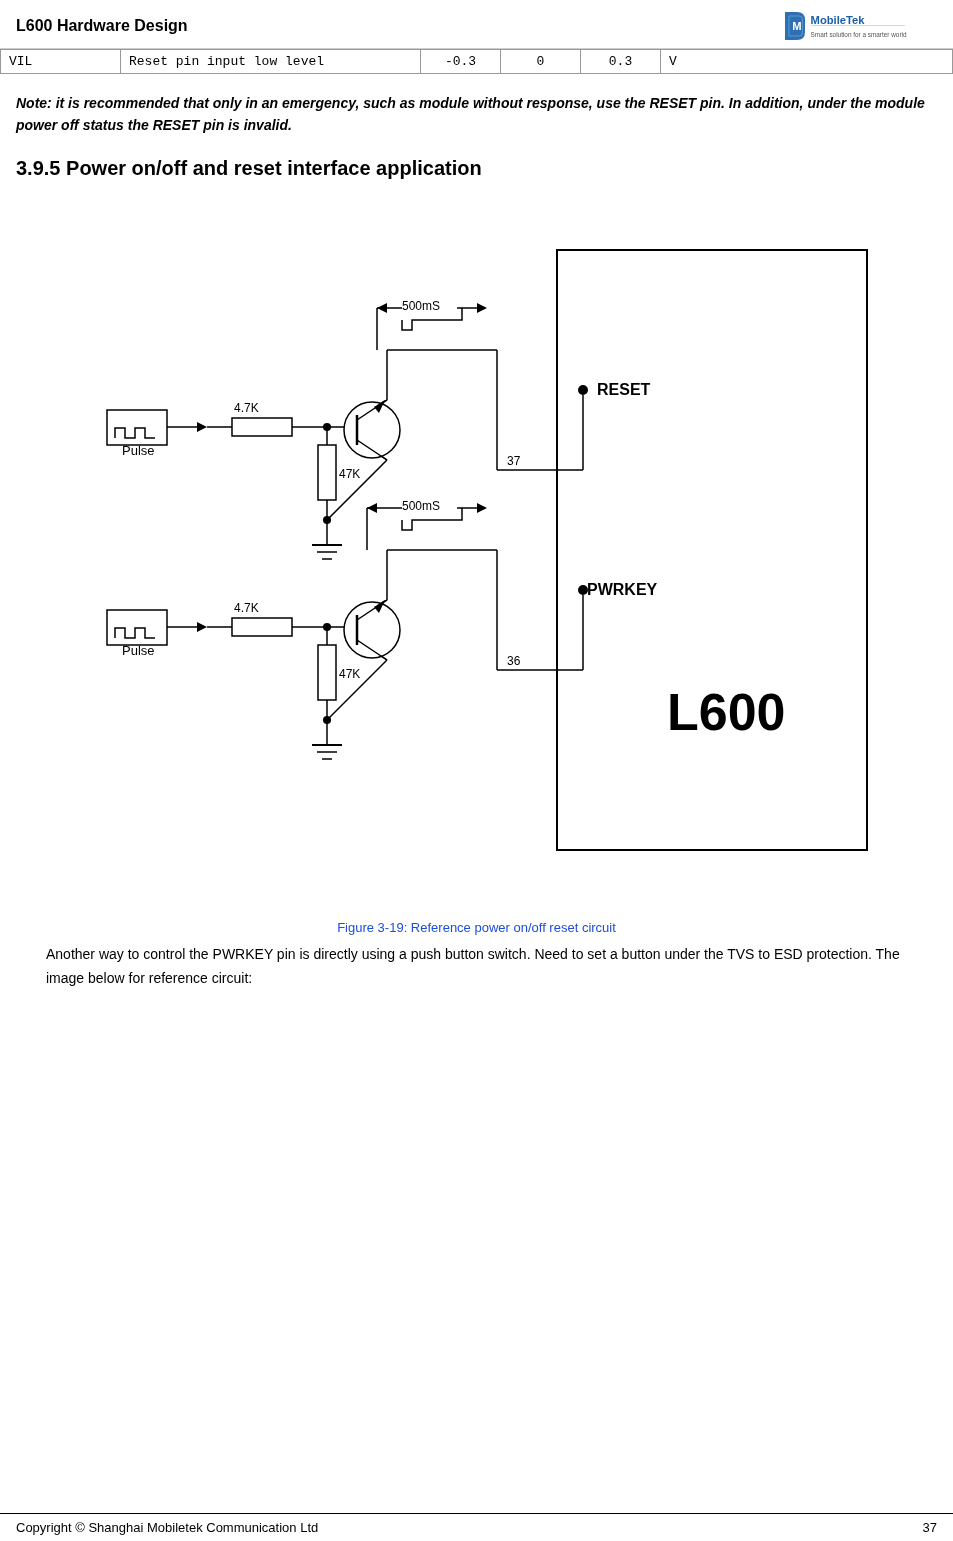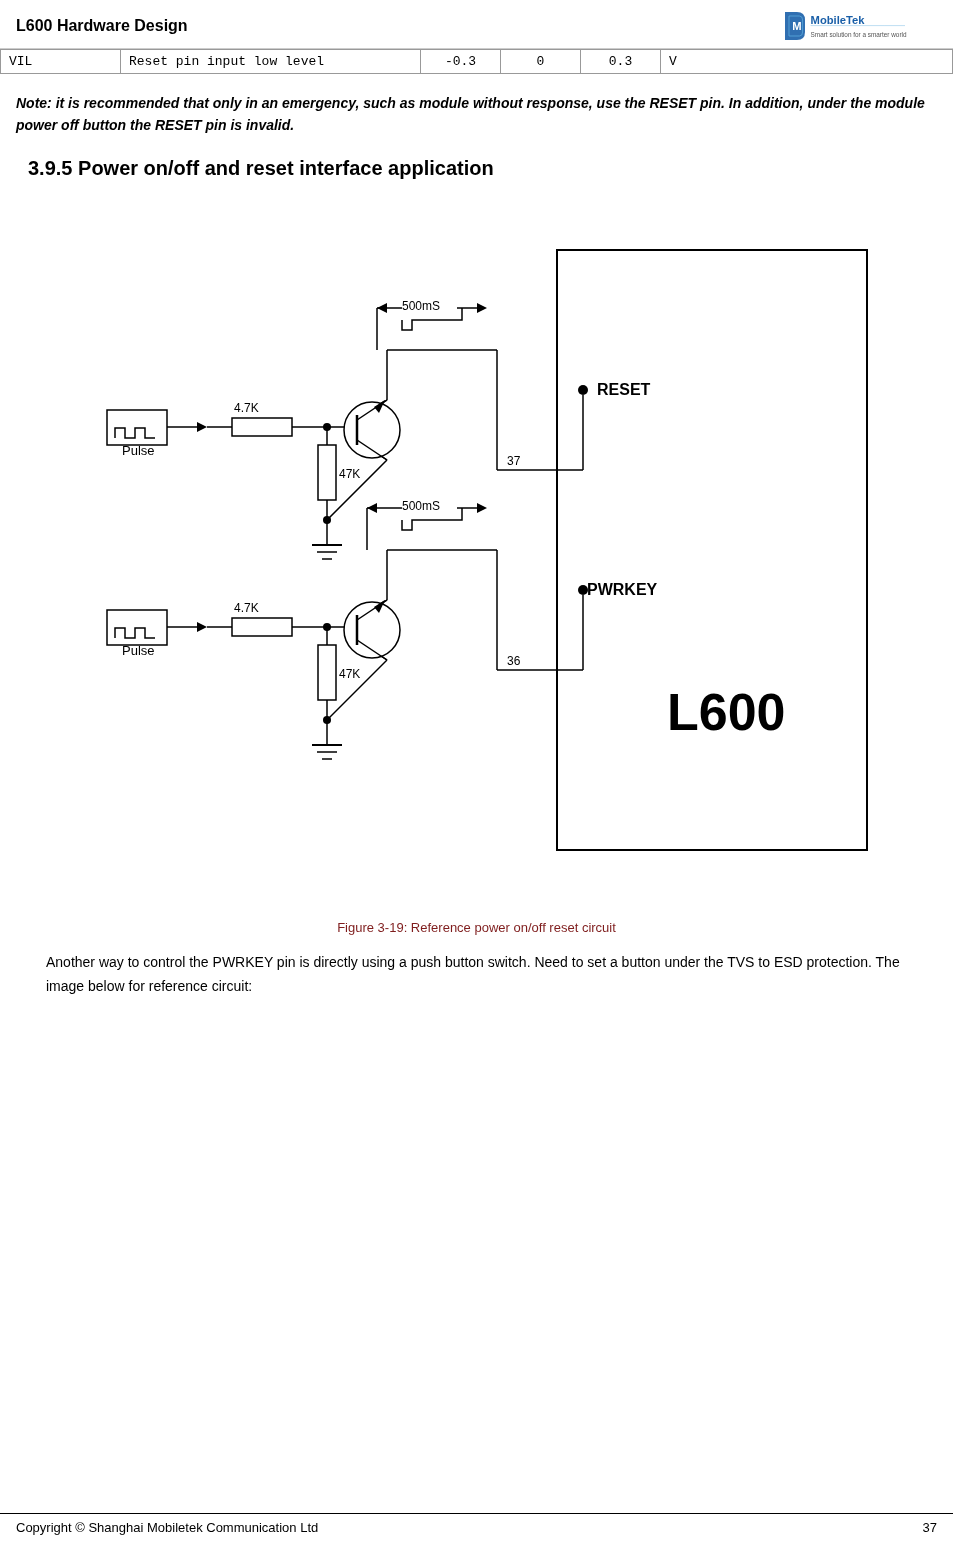--- a/index.html
+++ b/index.html
@@ -71,37 +71,37 @@
     .note-text {
       font-style: italic;
       font-weight: bold;
       font-size: 14px;
       line-height: 1.6;
       margin: 10px 0 16px 0;
     }
     .section-heading {
       font-size: 20px;
       font-weight: bold;
-      margin: 20px 0 16px 12px;
+      margin: 20px 0 16px 0;
     }
     
     .circuit-container {
       display: flex;
       justify-content: center;
       margin: 20px auto;
     }
     .circuit-svg {
       width: 820px;
       height: 700px;
     }
     .figure-caption {
       text-align: center;
       font-size: 13px;
-      color: #7f1d1d;
-      margin: 10px 0 16px 0;
+      color: #1d4ed8;
+      margin: 10px 0 8px 0;
     }
     .body-text {
       font-size: 14px;
       line-height: 1.7;
       margin-bottom: 10px;
       padding-left: 30px;
     }
     
     .footer {
       position: absolute;
@@ -154,21 +154,21 @@
       <td>-0.3</td>
       <td>0</td>
       <td>0.3</td>
       <td>V</td>
     </tr>
   </tbody>
     </table>
 
   <div class="content">
 
-    <p class="note-text">Note: it is recommended that only in an emergency, such as module without response, use the RESET pin. In addition, under the module power off button the RESET pin is invalid.</p>
+    <p class="note-text">Note: it is recommended that only in an emergency, such as module without response, use the RESET pin. In addition, under the module power off status the RESET pin is invalid.</p>
 
     <h2 class="section-heading">3.9.5 Power on/off and reset interface application</h2>
 
     <div class="circuit-container">
       <svg class="circuit-svg" viewBox="0 0 820 700" style="font-family: Arial, sans-serif; overflow: visible;">
 
         <rect x="490" y="50" width="310" height="600" fill="white" stroke="#000" stroke-width="2"></rect>
         <text x="600" y="530" font-size="52" font-weight="bold" fill="#000">L600</text>
 
         <text x="530" y="195" font-size="16" font-weight="bold" fill="#000">RESET</text>

